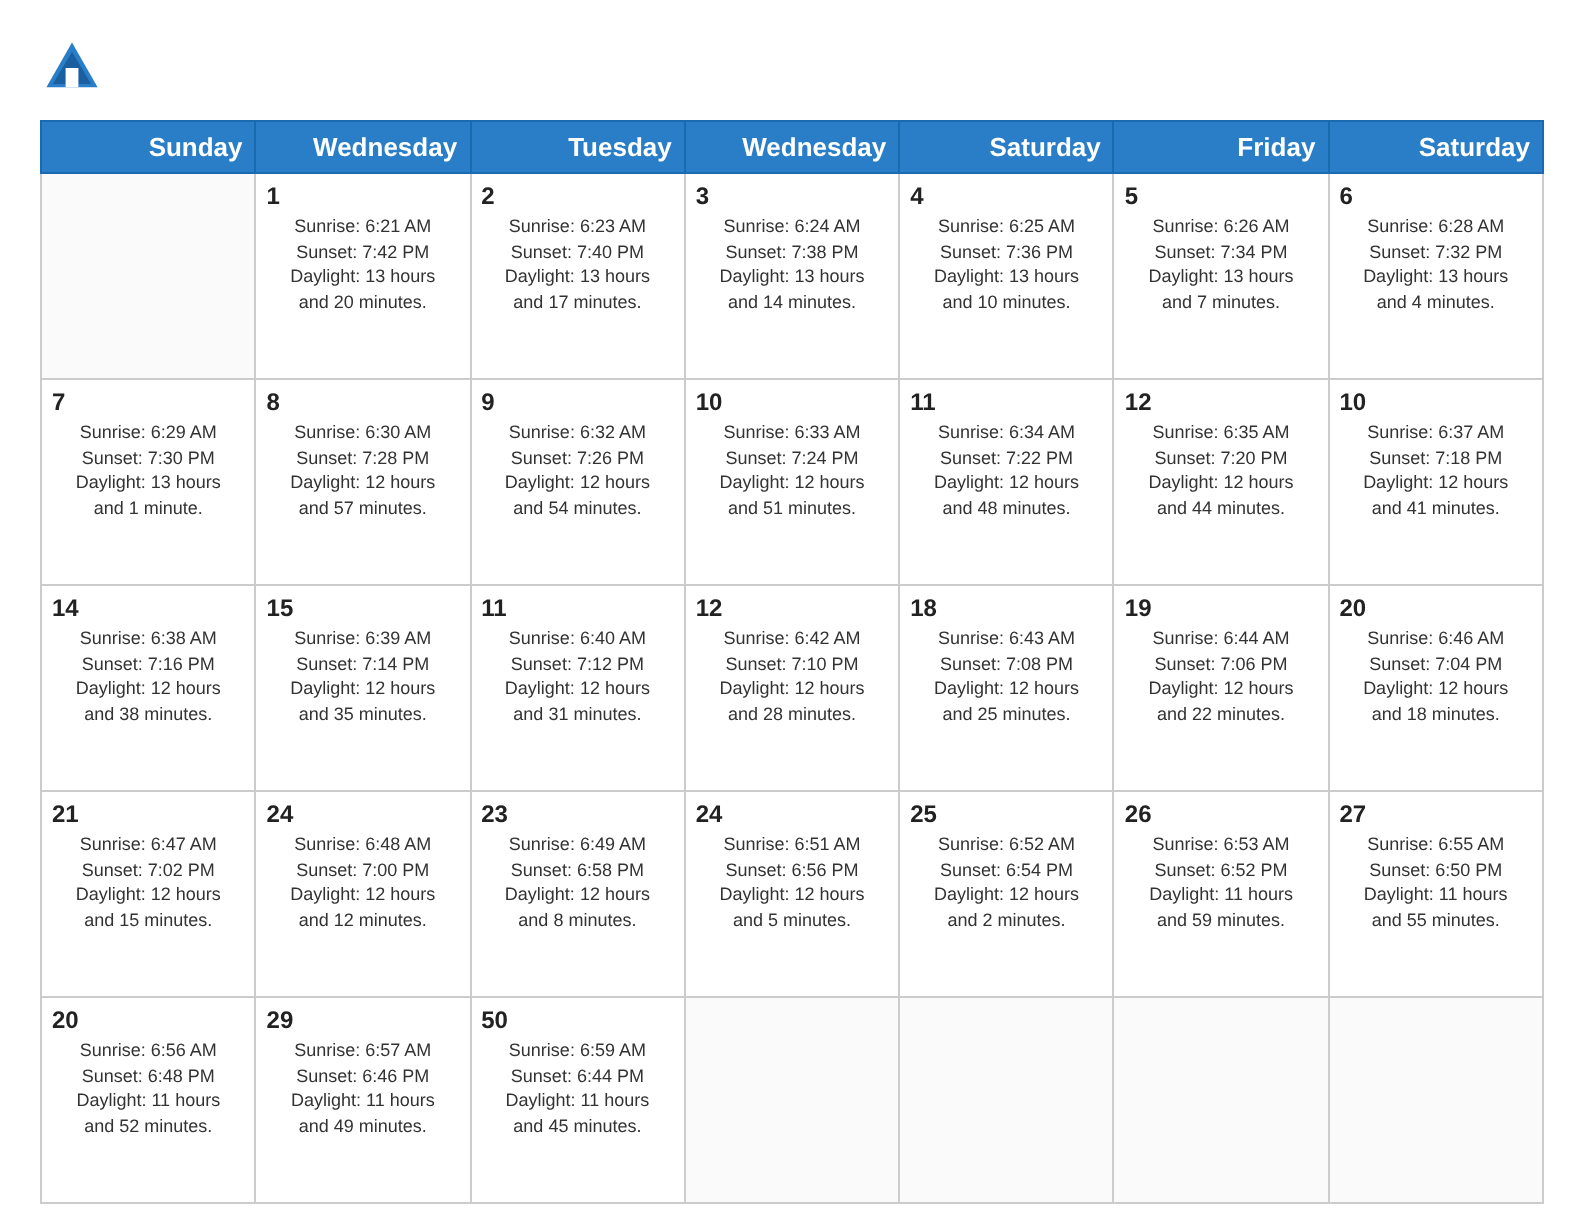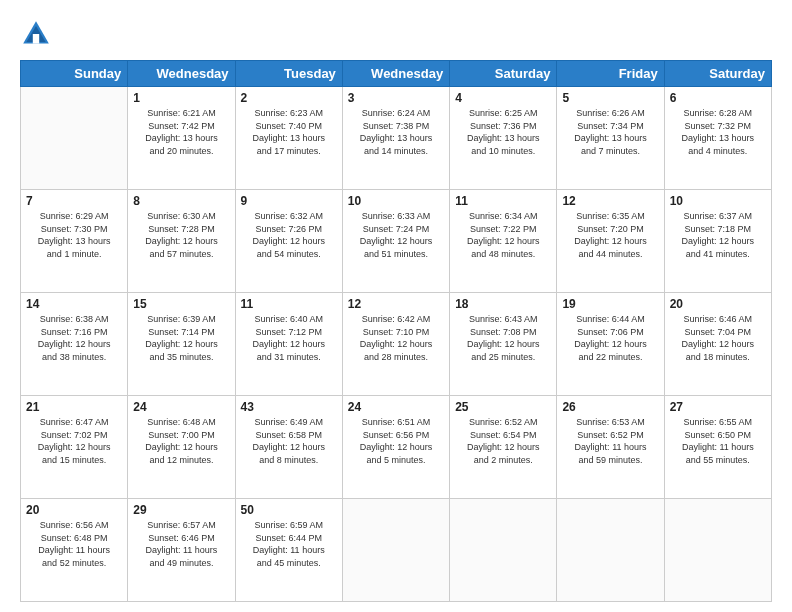--- a/index.html
+++ b/index.html
@@ -221,21 +221,21 @@
         <tr>
           <td>
             <span class="day-num">21</span>
             <div class="day-info">Sunrise: 6:47 AM<br>Sunset: 7:02 PM<br>Daylight: 12 hours<br>and 15 minutes.</div>
           </td>
           <td>
             <span class="day-num">24</span>
             <div class="day-info">Sunrise: 6:48 AM<br>Sunset: 7:00 PM<br>Daylight: 12 hours<br>and 12 minutes.</div>
           </td>
           <td>
-            <span class="day-num">43</span>
+            <span class="day-num">23</span>
             <div class="day-info">Sunrise: 6:49 AM<br>Sunset: 6:58 PM<br>Daylight: 12 hours<br>and 8 minutes.</div>
           </td>
           <td>
             <span class="day-num">24</span>
             <div class="day-info">Sunrise: 6:51 AM<br>Sunset: 6:56 PM<br>Daylight: 12 hours<br>and 5 minutes.</div>
           </td>
           <td>
             <span class="day-num">25</span>
             <div class="day-info">Sunrise: 6:52 AM<br>Sunset: 6:54 PM<br>Daylight: 12 hours<br>and 2 minutes.</div>
           </td>

